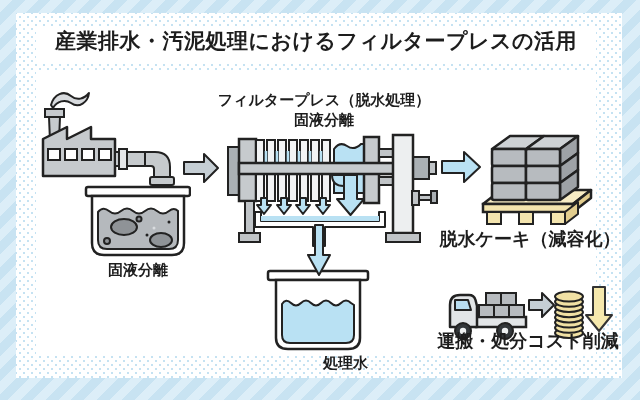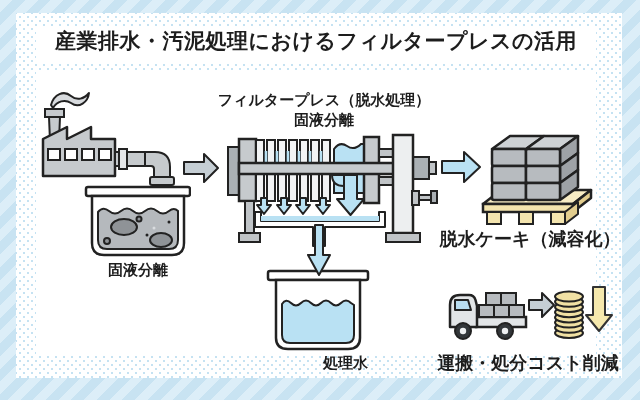--- a/index.html
+++ b/index.html
@@ -216,16 +216,16 @@
         <ellipse cx="17" cy="39.6" rx="14" ry="5" fill="#f1e1a4" stroke="#222" stroke-width="2"></ellipse>
         <ellipse cx="17" cy="34.4" rx="14" ry="5" fill="#f1e1a4" stroke="#222" stroke-width="2"></ellipse>
         <ellipse cx="17" cy="29.2" rx="14" ry="5" fill="#f1e1a4" stroke="#222" stroke-width="2"></ellipse>
         <ellipse cx="17" cy="24" rx="14" ry="5" fill="#f1e1a4" stroke="#222" stroke-width="2"></ellipse>
         <ellipse cx="17" cy="18.8" rx="14" ry="5" fill="#f1e1a4" stroke="#222" stroke-width="2"></ellipse>
         <ellipse cx="17" cy="13.6" rx="14" ry="5" fill="#f1e1a4" stroke="#222" stroke-width="2"></ellipse>
       </g>
       <polygon points="41,4 53,4 53,32 60,32 47,48 34,32 41,32" fill="#f5e8ad" stroke="#333" stroke-width="2" stroke-linejoin="round"></polygon>
     </svg>
 
-    <div class="lbl f14" style="left:392px;top:284px;width:200px;font-family:Liberation Serif, serif;">運搬・処分コスト削減</div>
+    <div class="lbl f14" style="left:392px;top:262px;width:200px;font-family:Liberation Serif, serif;">運搬・処分コスト削減</div>
 
   </div>
 </div>
 
 </body></html>

